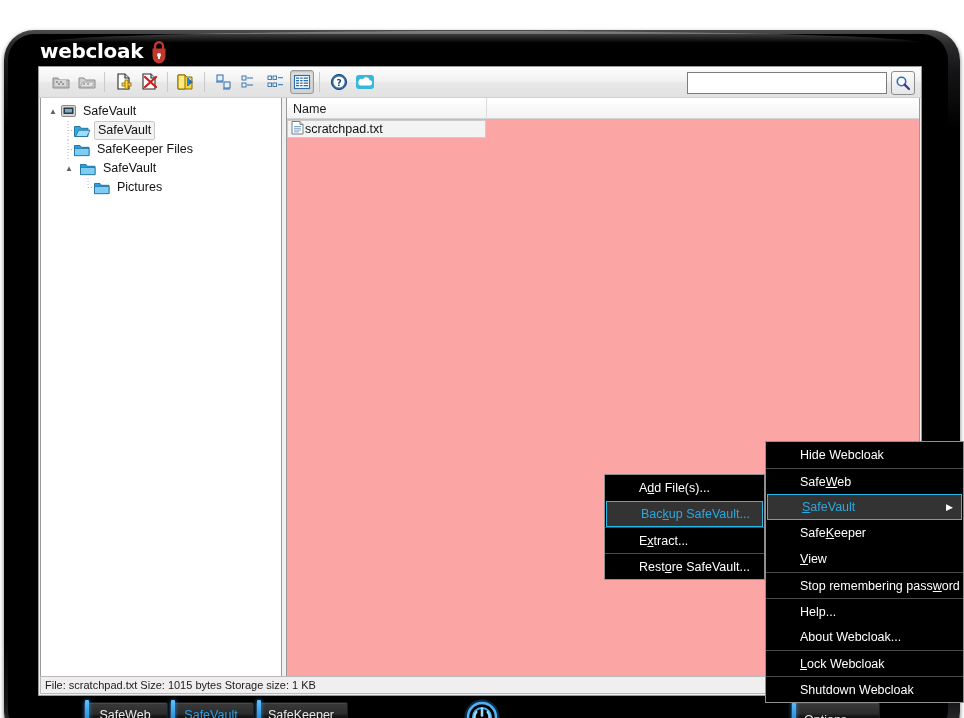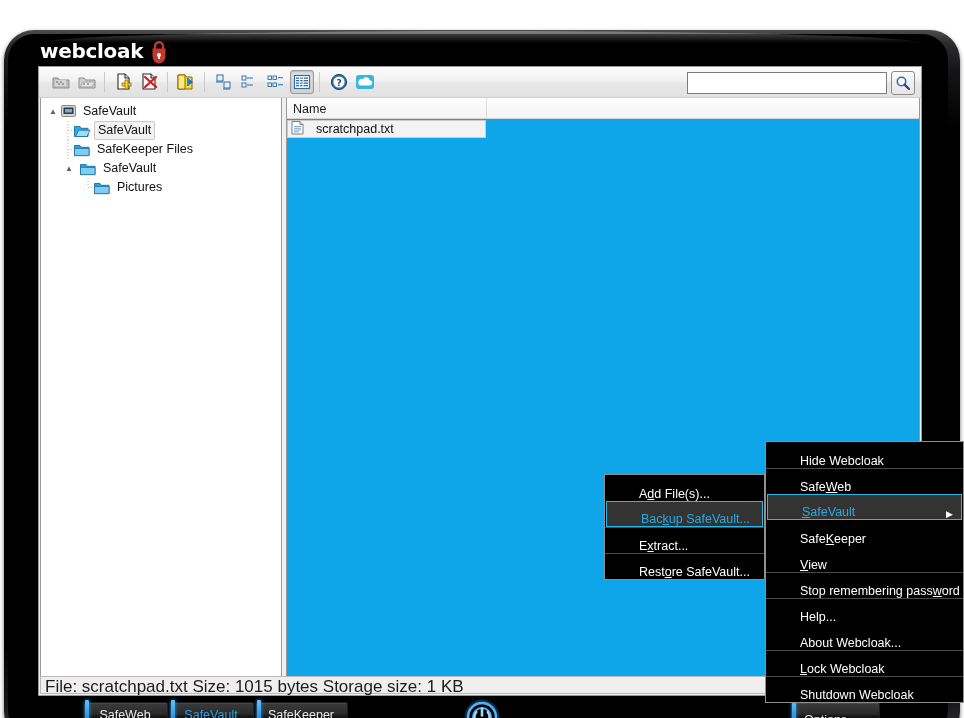--- a/index.html
+++ b/index.html
@@ -107,21 +107,21 @@
   #tree-panel {
     width: 242px; height: 580px;
     background: #fff;
     border: 1px solid #9a9a9a; border-top: none;
     overflow: hidden;
     position: relative;
   }
   #splitter { width: 4px; background: #f0f0f0; }
   #list-panel {
     flex: 1; height: 580px;
-    background: #0ea5e9;
+    background: #fca5a5;
     border: 1px solid #9a9a9a; border-top: none;
     position: relative; overflow: hidden; text-align: center;
   }
 
   
   #tree { padding: 4px 0 0 6px; font-size: 12.5px; color: #111; }
   .tnode { display: flex; align-items: center; height: 19px; position: relative; }
   .texp {
     width: 12px; height: 19px; display: flex;
     align-items: center; justify-content: center;
@@ -148,33 +148,33 @@
     border-right: 1px solid #dcdcdc;
     height: 21px;
   }
   #col-name { width: 200px; }
   #col-rest { flex: 1; border-right: none; }
   .lrow {
     height: 19px; display: flex; align-items: center;
     font-size: 12.5px; color: #111;
   }
   .lrow .lsel {
-    display: flex; align-items: center; gap: 12px;
+    display: flex; align-items: center; gap: 1px;
     height: 18px; width: 199px; padding-left: 3px;
     background: #f3f3f3; border: 1px solid #cccccc;
   }
 
   
   #statusbar {
     position: absolute; left: 1px; bottom: 1px;
     width: 880px; height: 18px;
     background: #f0eeee;
     border: 1px solid #b9b9b9;
-    display: flex; align-items: flex-start;
-    font-size: 17px; color: #1c1c1c;
+    display: flex; align-items: center;
+    font-size: 11px; color: #1c1c1c;
   }
   #status-left { padding-left: 4px; white-space: nowrap; }
   #status-right {
     position: absolute; right: 8px; white-space: nowrap;
   }
 
   
   #dock {
     position: absolute; left: 38px; top: 670px;
     width: 884px; height: 40px;
@@ -227,21 +227,21 @@
     border: 1px solid #8f8f8f;
     font-size: 12.5px;
     z-index: 50;
   }
   .ctxmenu .gutter {
     position: absolute; left: 1px; top: 1px; bottom: 1px;
     width: 29px; background: #000;
   }
   .mi {
     position: relative; height: 26px;
-    display: flex; align-items: flex-end;
+    display: flex; align-items: center;
     color: #ffffff; padding-left: 34px; padding-right: 10px;
     white-space: nowrap;
   }
   .mi.sep { border-top: 1px solid #4a4a4a; }
   .mi.hl {
     background: #333333;
     border: 1px solid #29b6e8;
     color: #2aa9e0;
     margin: 0 1px;
     height: 26px;

